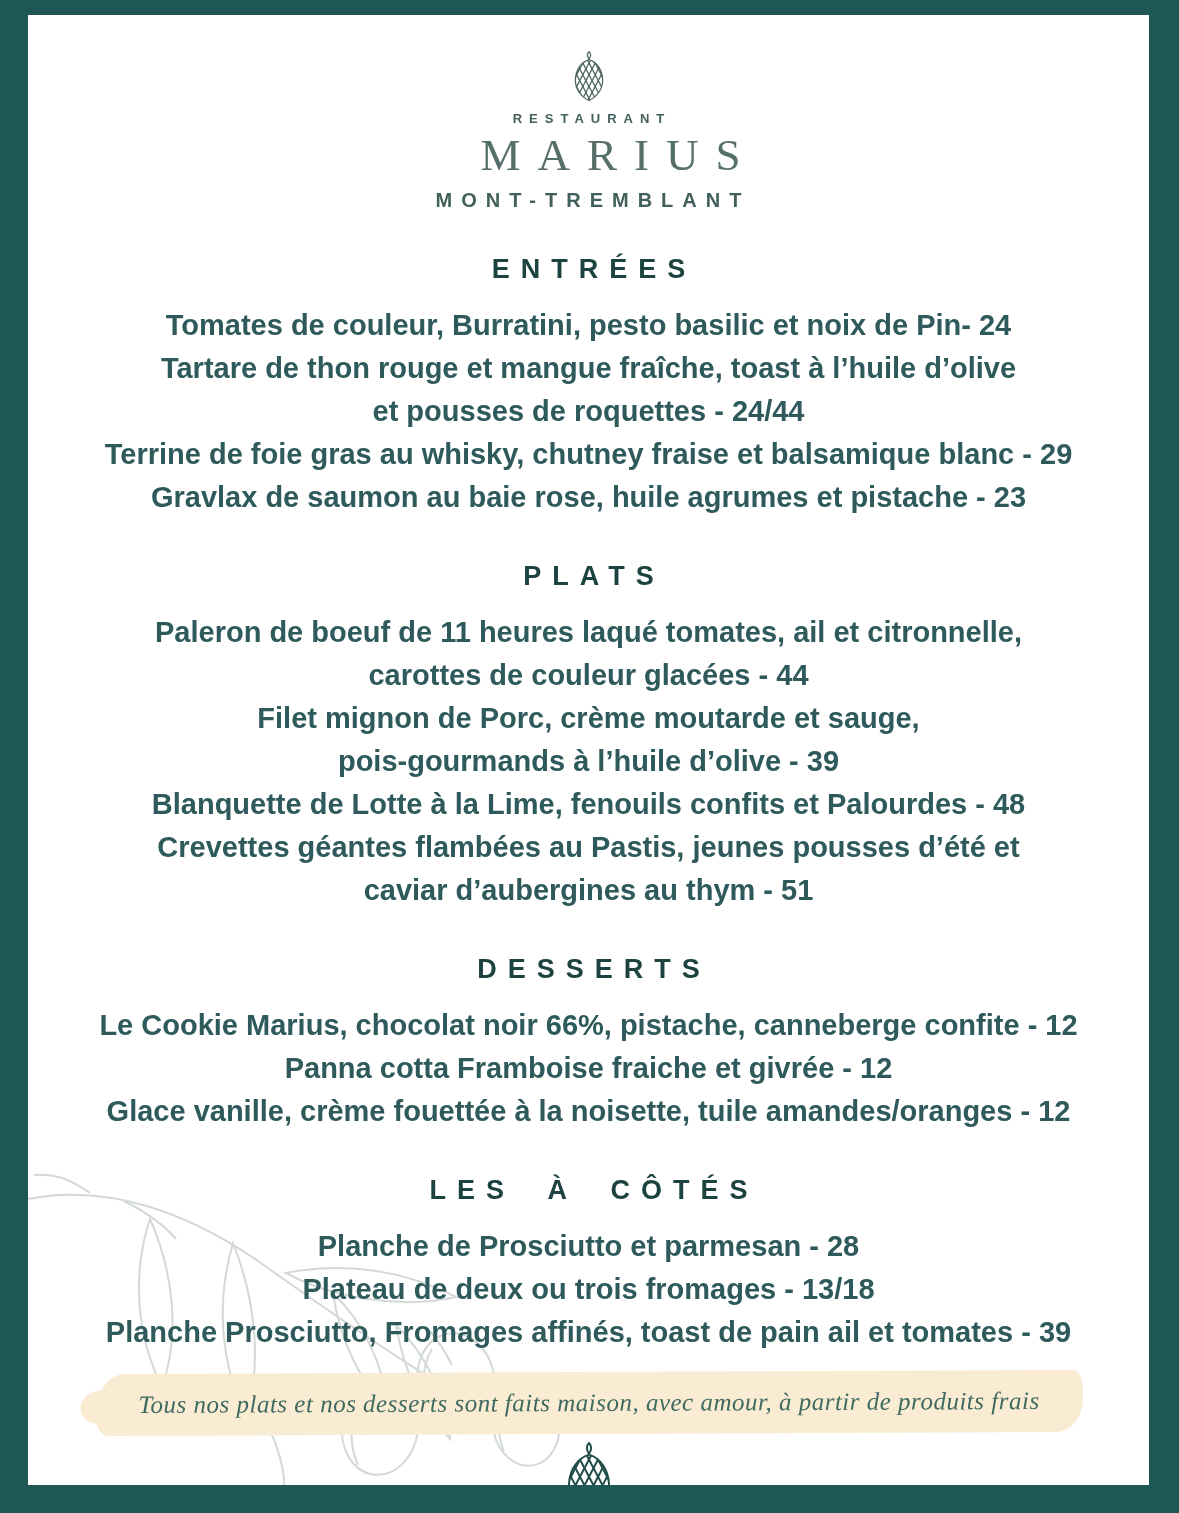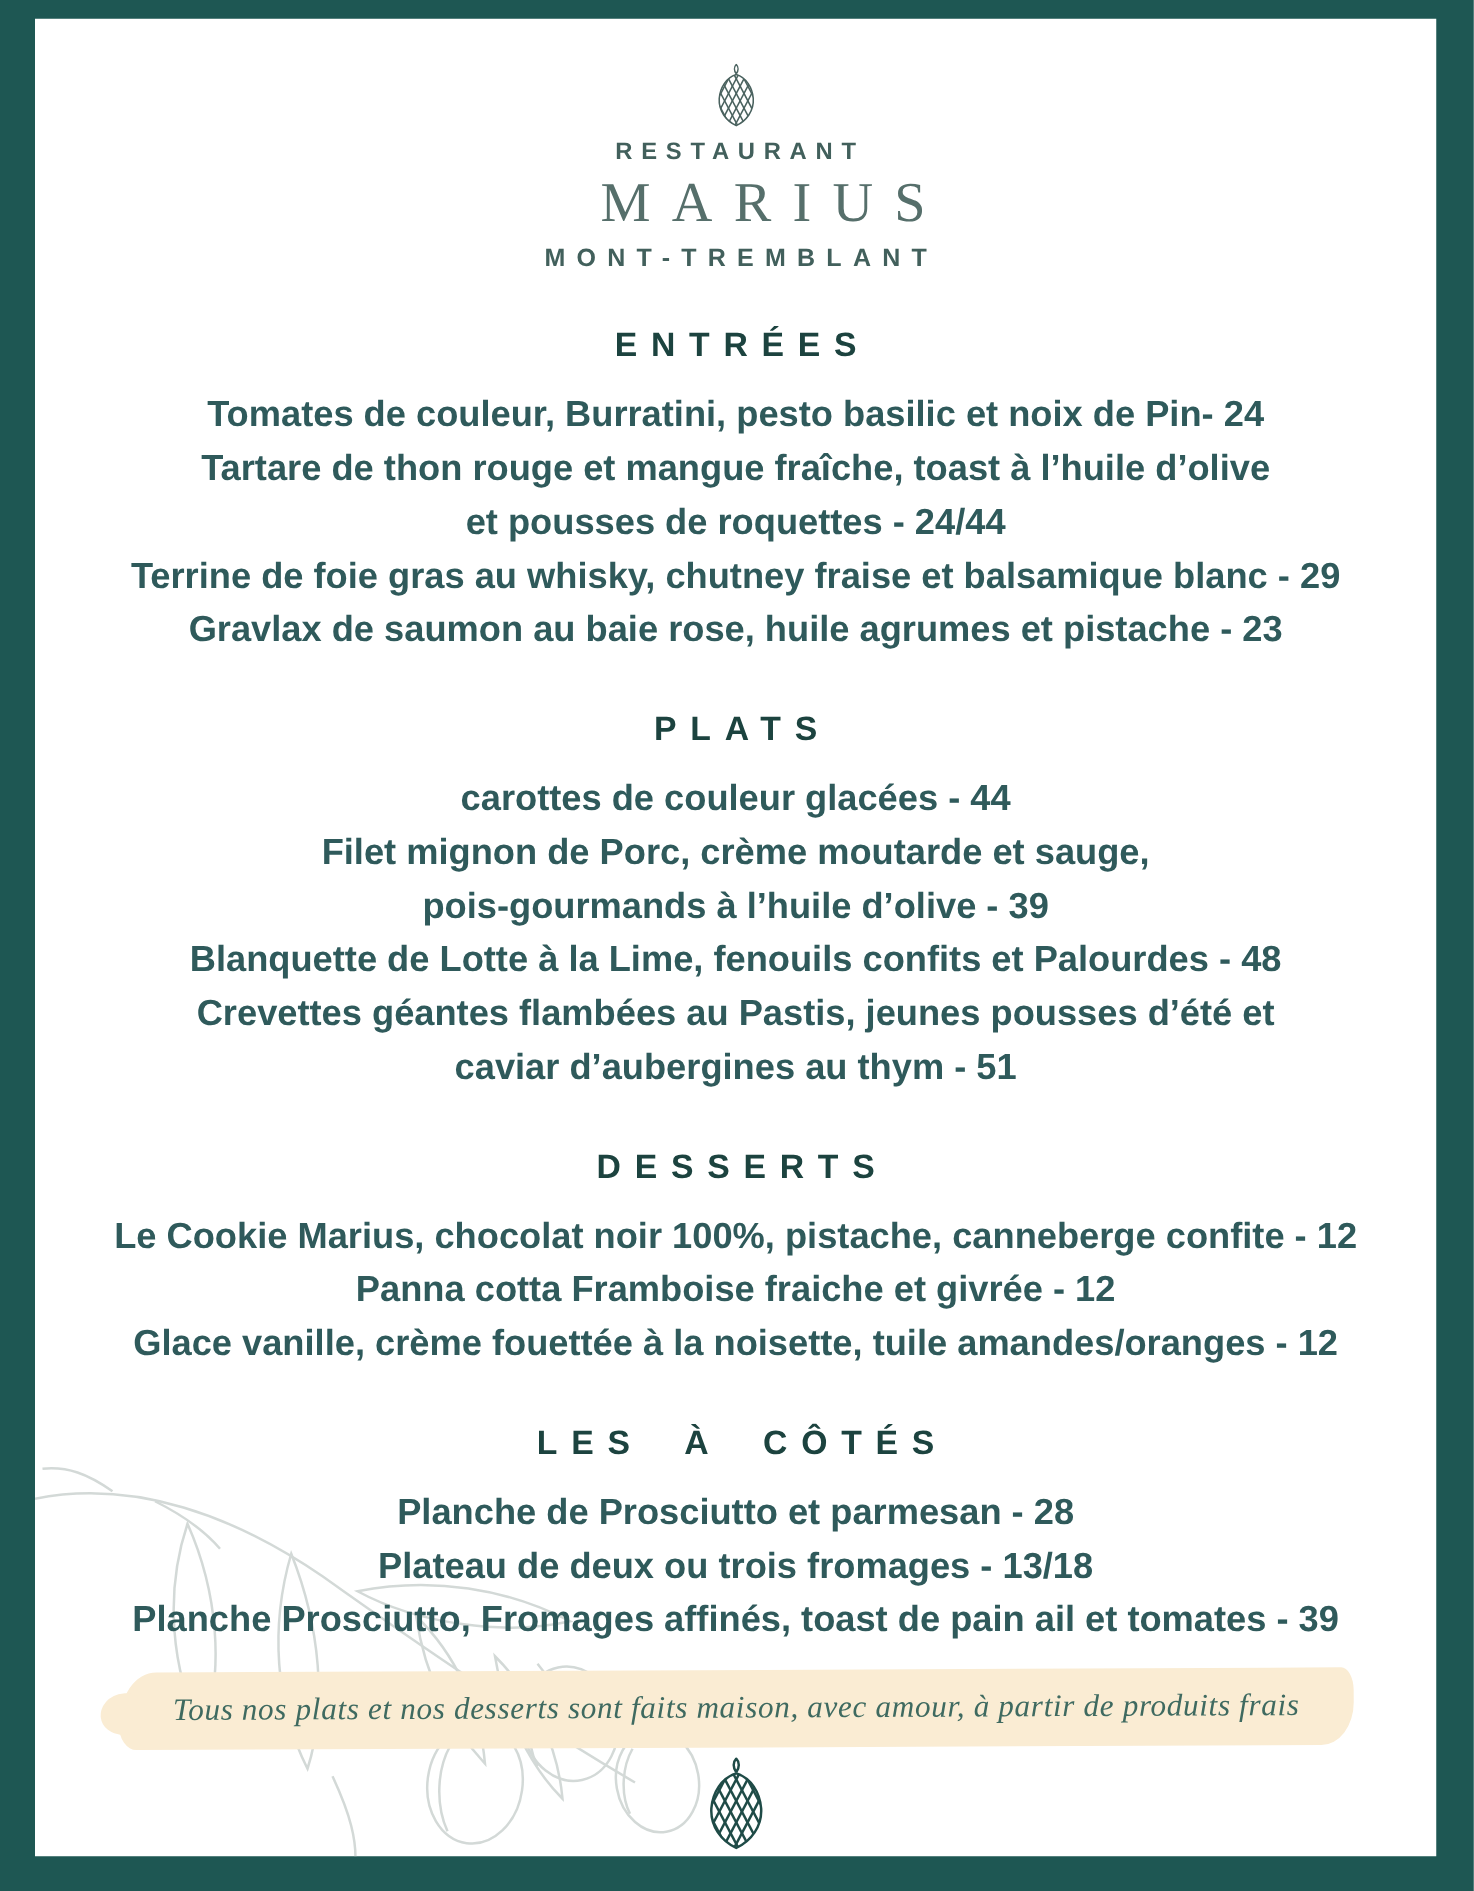--- a/index.html
+++ b/index.html
@@ -36,21 +36,21 @@
     opacity:.65;
     z-index:1;
     pointer-events:none;
   }
   .content{position:relative;z-index:3;}
 
   
   .logo{padding-top:36px;}
   .logo-restaurant{
     margin-top:8px;
-    font-size:19px;font-weight:bold;
+    font-size:13px;font-weight:bold;
     letter-spacing:7px;text-indent:7px;
     color:var(--logo-small);
   }
   .logo-name{
     margin:4px 0 0 0;
     font-family:"Liberation Serif",serif;
     font-weight:normal;
     font-size:45px;line-height:50px;
     letter-spacing:17px;text-indent:17px;
     color:var(--logo-name);
@@ -181,38 +181,39 @@
           <div class="menu-item">
             <div class="item-line">Terrine de foie gras au whisky, chutney fraise et balsamique blanc - 29</div>
           </div>
           <div class="menu-item">
             <div class="item-line">Gravlax de saumon au baie rose, huile agrumes et pistache  - 23</div>
           </div>
         </section>
         <section class="menu-section">
           <h2 class="section-title">PLATS</h2>
           <div class="menu-item">
+            <div class="item-line">Paleron de boeuf de 11 heures laqué tomates, ail et citronnelle,</div>
             <div class="item-line">carottes de couleur glacées - 44</div>
           </div>
           <div class="menu-item">
             <div class="item-line">Filet mignon de Porc, crème moutarde et sauge,</div>
             <div class="item-line">pois-gourmands à l’huile d’olive - 39</div>
           </div>
           <div class="menu-item">
             <div class="item-line">Blanquette de Lotte à la Lime, fenouils confits et Palourdes - 48</div>
           </div>
           <div class="menu-item">
             <div class="item-line">Crevettes géantes flambées au Pastis, jeunes pousses d’été et</div>
             <div class="item-line">caviar d’aubergines au thym  - 51</div>
           </div>
         </section>
         <section class="menu-section">
           <h2 class="section-title">DESSERTS</h2>
           <div class="menu-item">
-            <div class="item-line">Le Cookie Marius, chocolat noir 100%, pistache, canneberge confite - 12</div>
+            <div class="item-line">Le Cookie Marius, chocolat noir 66%, pistache, canneberge confite - 12</div>
           </div>
           <div class="menu-item">
             <div class="item-line">Panna cotta Framboise fraiche et givrée - 12</div>
           </div>
           <div class="menu-item">
             <div class="item-line">Glace vanille, crème fouettée à la noisette, tuile amandes/oranges - 12</div>
           </div>
         </section>
         <section class="menu-section">
           <h2 class="section-title">LES À CÔTÉS</h2>

